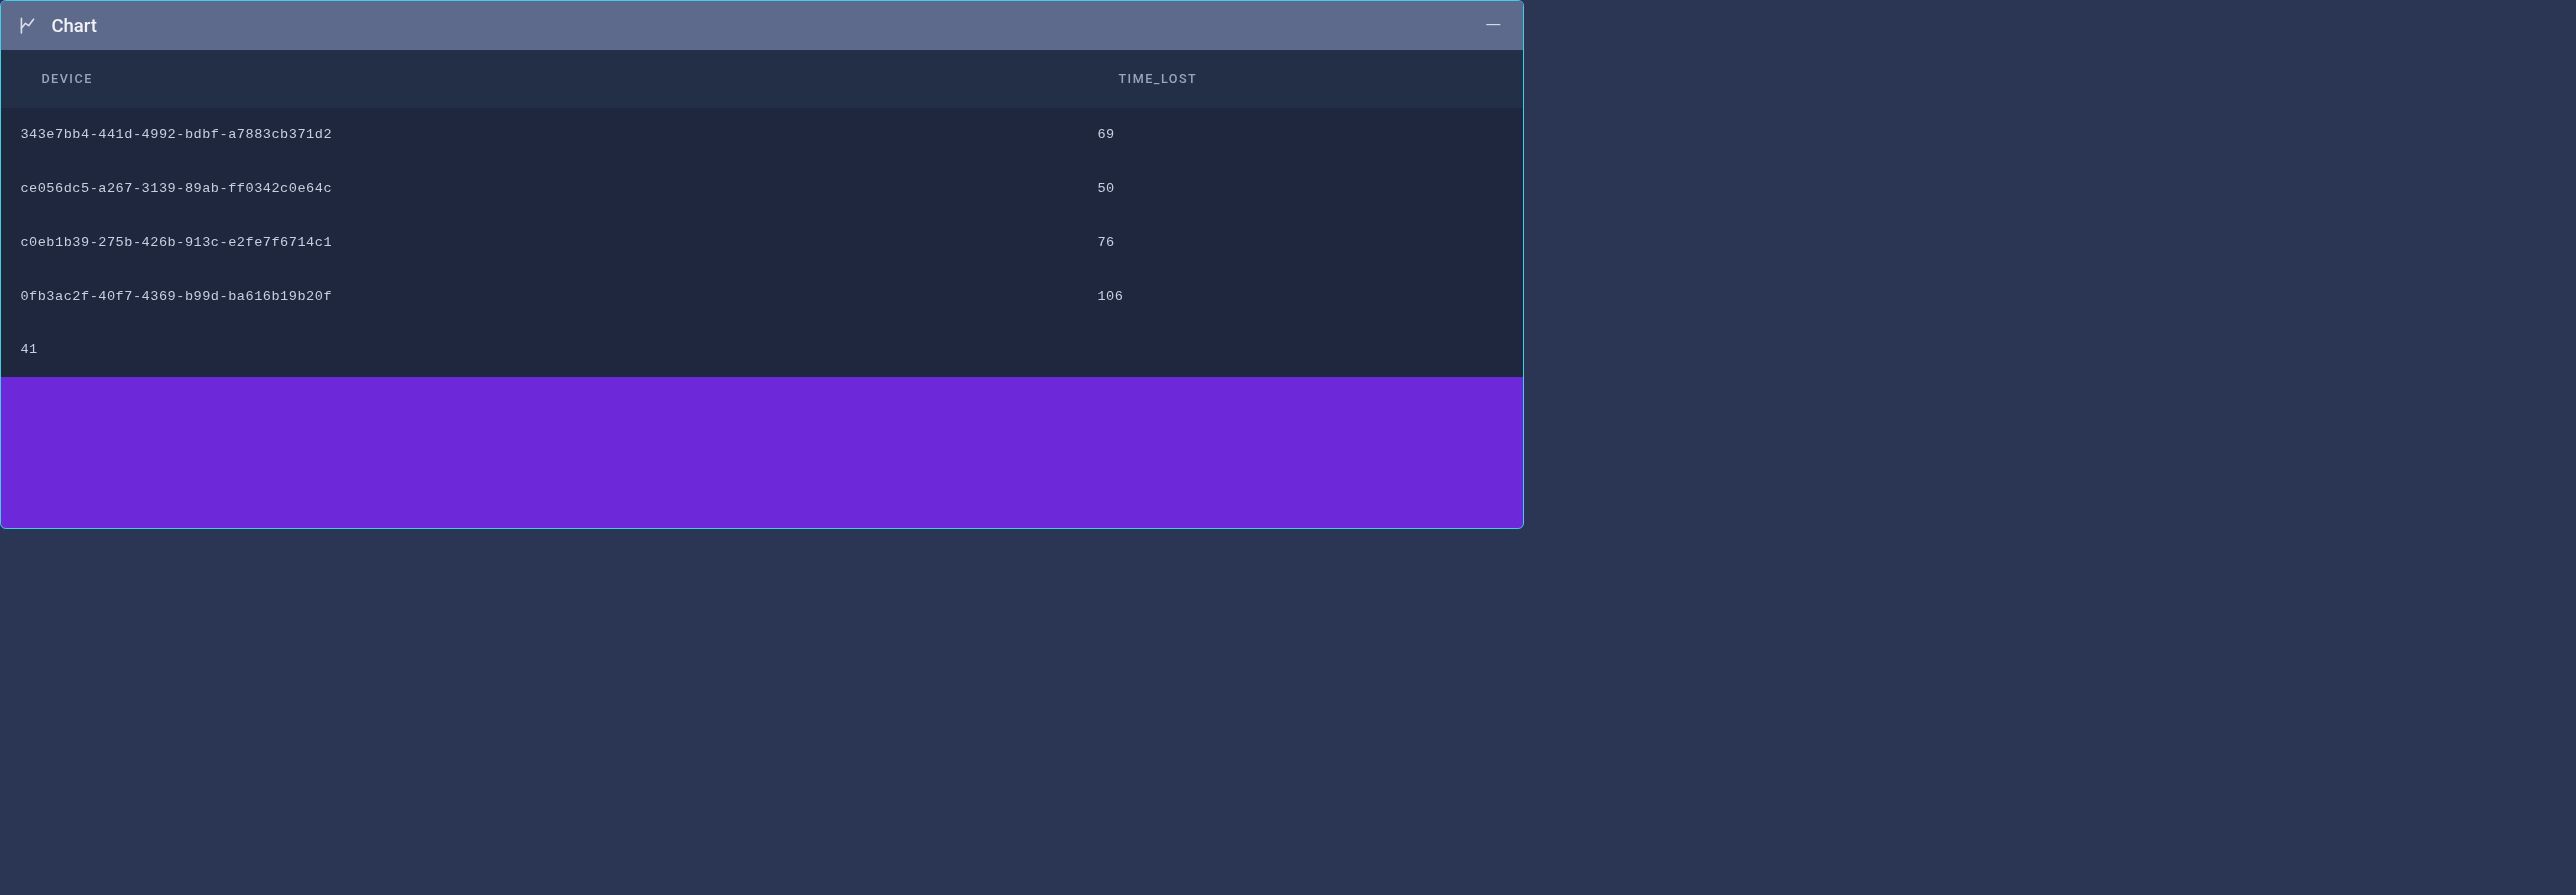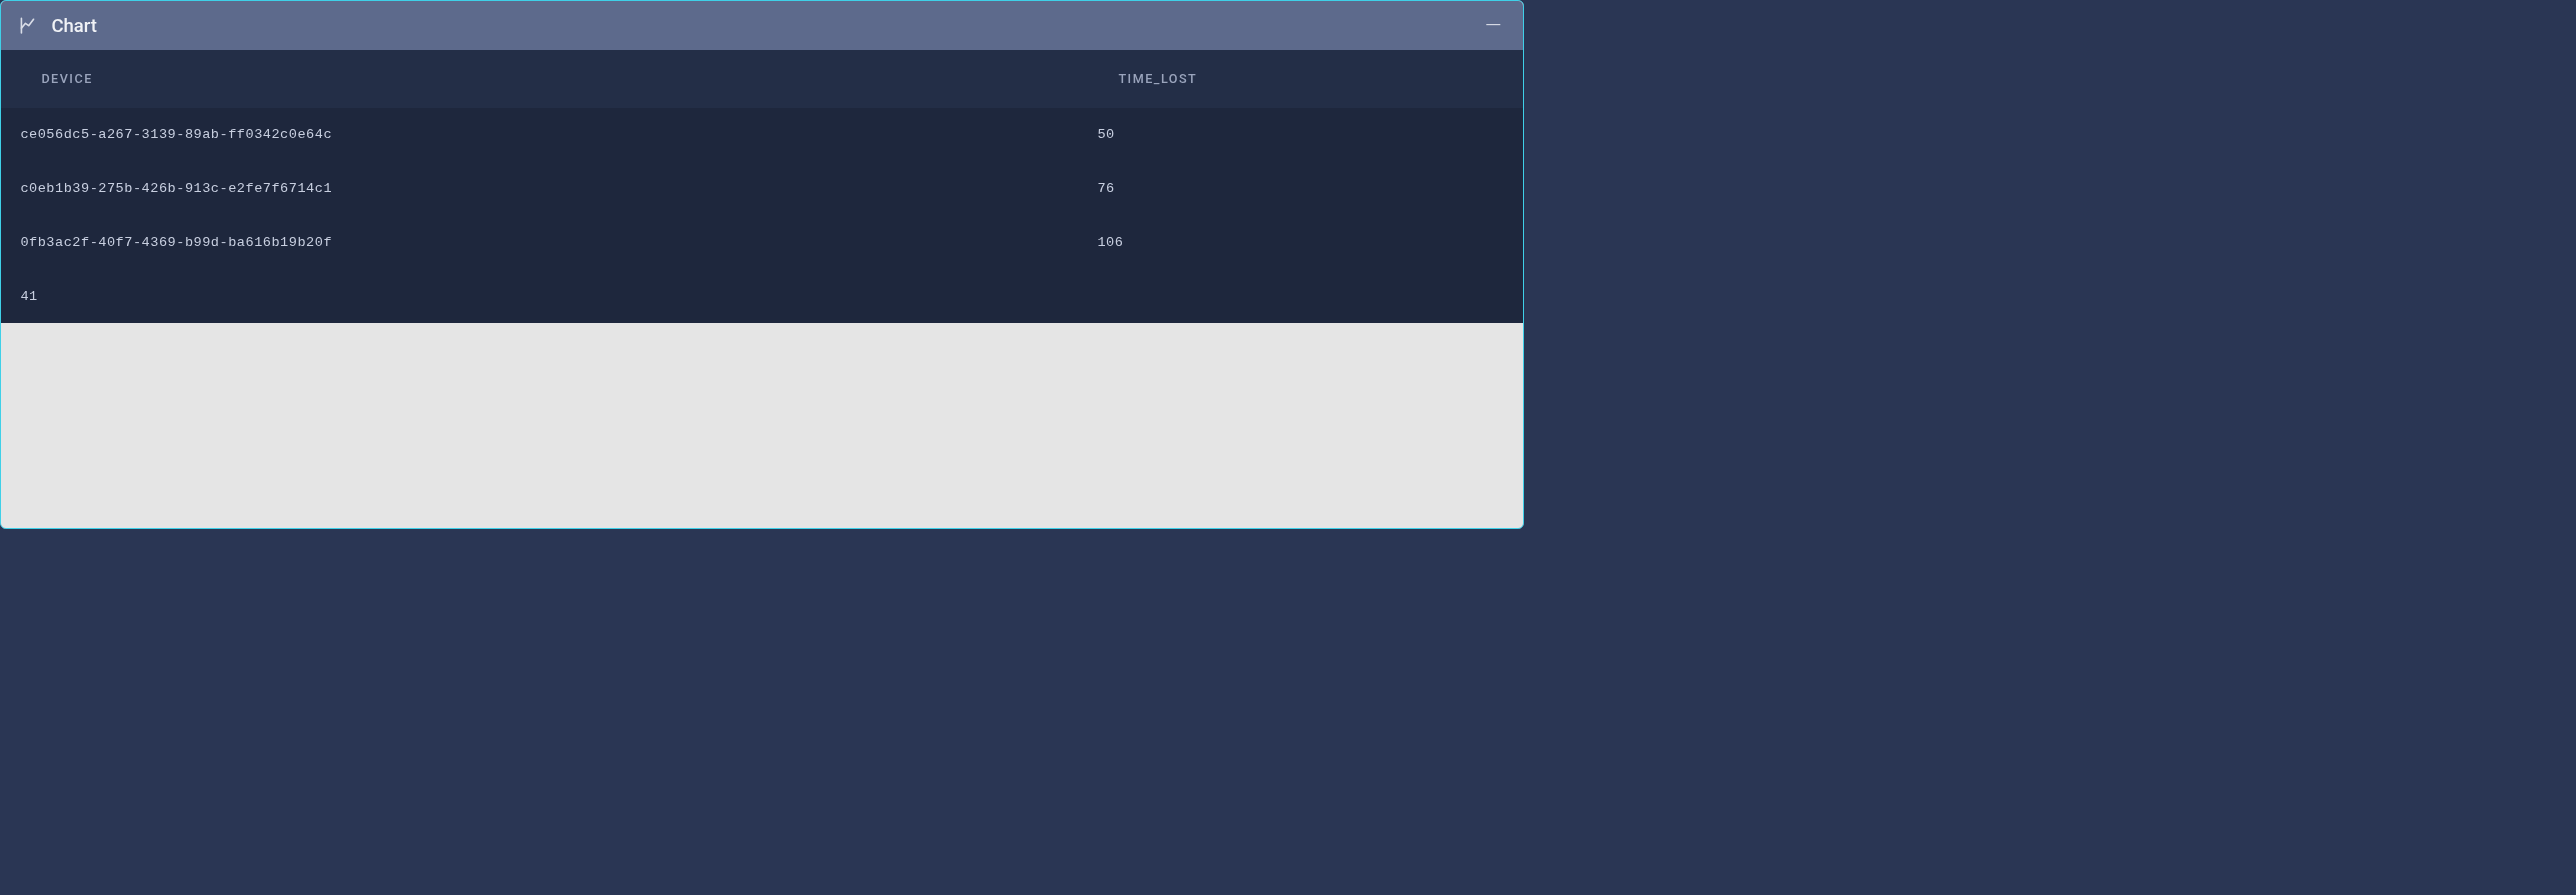--- a/index.html
+++ b/index.html
@@ -12,21 +12,21 @@
       font-family: -apple-system, BlinkMacSystemFont, "Segoe UI", Roboto, sans-serif;
       padding: 0;
       width: 1524px;
       height: 529px;
     }
     .panel {
       border: 1.9px solid #3fd0e8;
       border-radius: 5.8px;
       overflow: hidden;
       height: 100%;
-      background: #e5e5e5;
+      background: #6d28d9;
     }
     .panel-header {
       background: #5d6a8c;
       display: flex;
       align-items: center;
       padding: 11.7px 17.5px;
       gap: 13.6px;
       height: 49px;
     }
     .chart-icon {
@@ -111,20 +111,24 @@
     <span class="minimize-icon">—</span>
   </div>
 
   <div class="table-header">
     <div class="col-device">DEVICE</div>
     <div class="col-time">TIME_LOST</div>
   </div>
 
   <div class="table-body">
     <div class="table-row">
+      <div class="cell-device">343e7bb4-441d-4992-bdbf-a7883cb371d2</div>
+      <div class="cell-time">69</div>
+    </div>
+    <div class="table-row">
       <div class="cell-device">ce056dc5-a267-3139-89ab-ff0342c0e64c</div>
       <div class="cell-time">50</div>
     </div>
     <div class="table-row">
       <div class="cell-device">c0eb1b39-275b-426b-913c-e2fe7f6714c1</div>
       <div class="cell-time">76</div>
     </div>
     <div class="table-row">
       <div class="cell-device">0fb3ac2f-40f7-4369-b99d-ba616b19b20f</div>
       <div class="cell-time">106</div>

